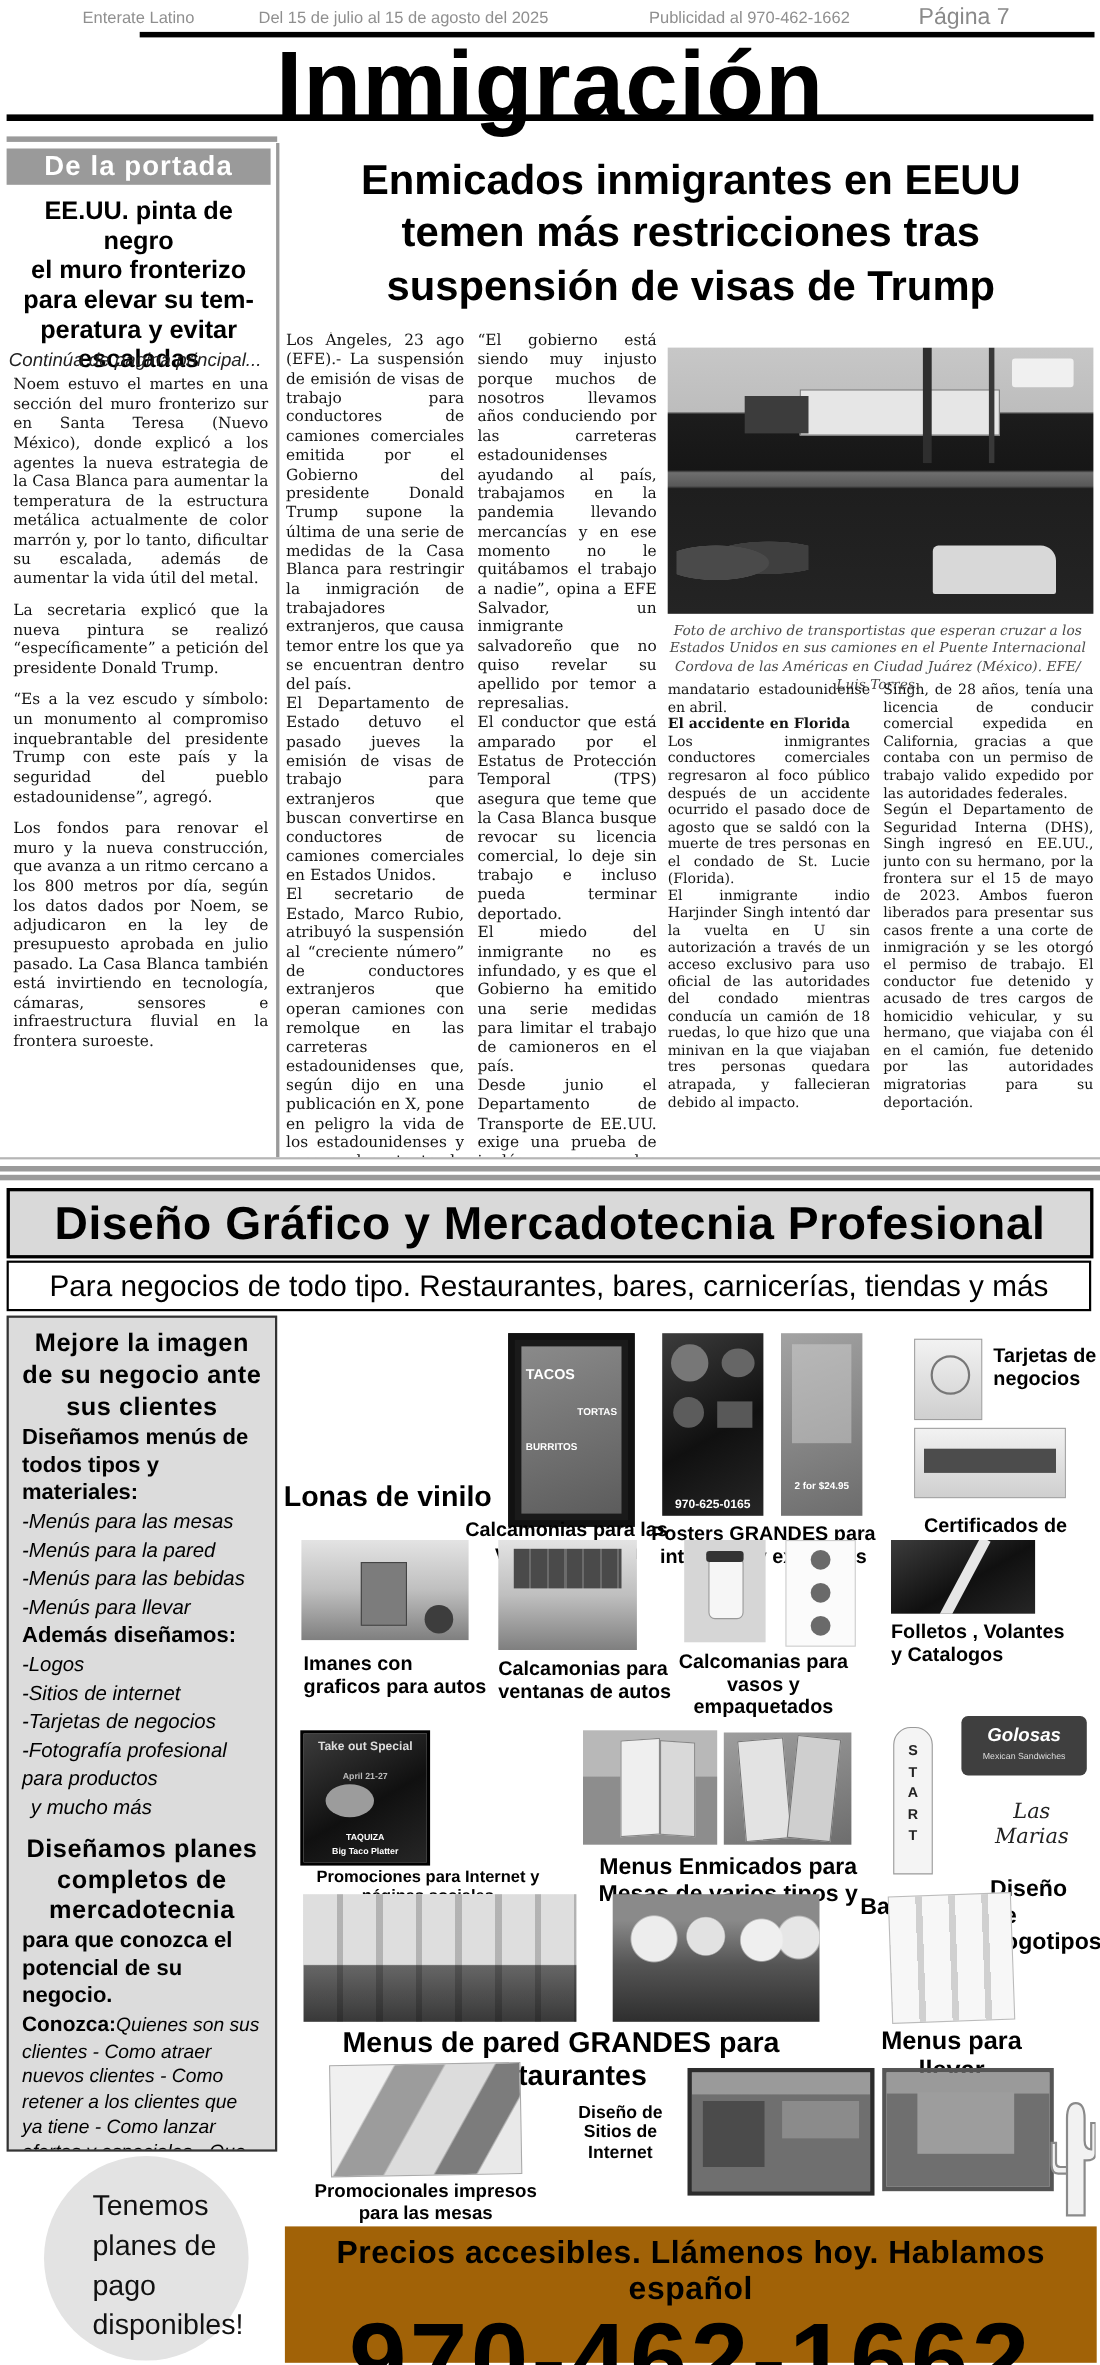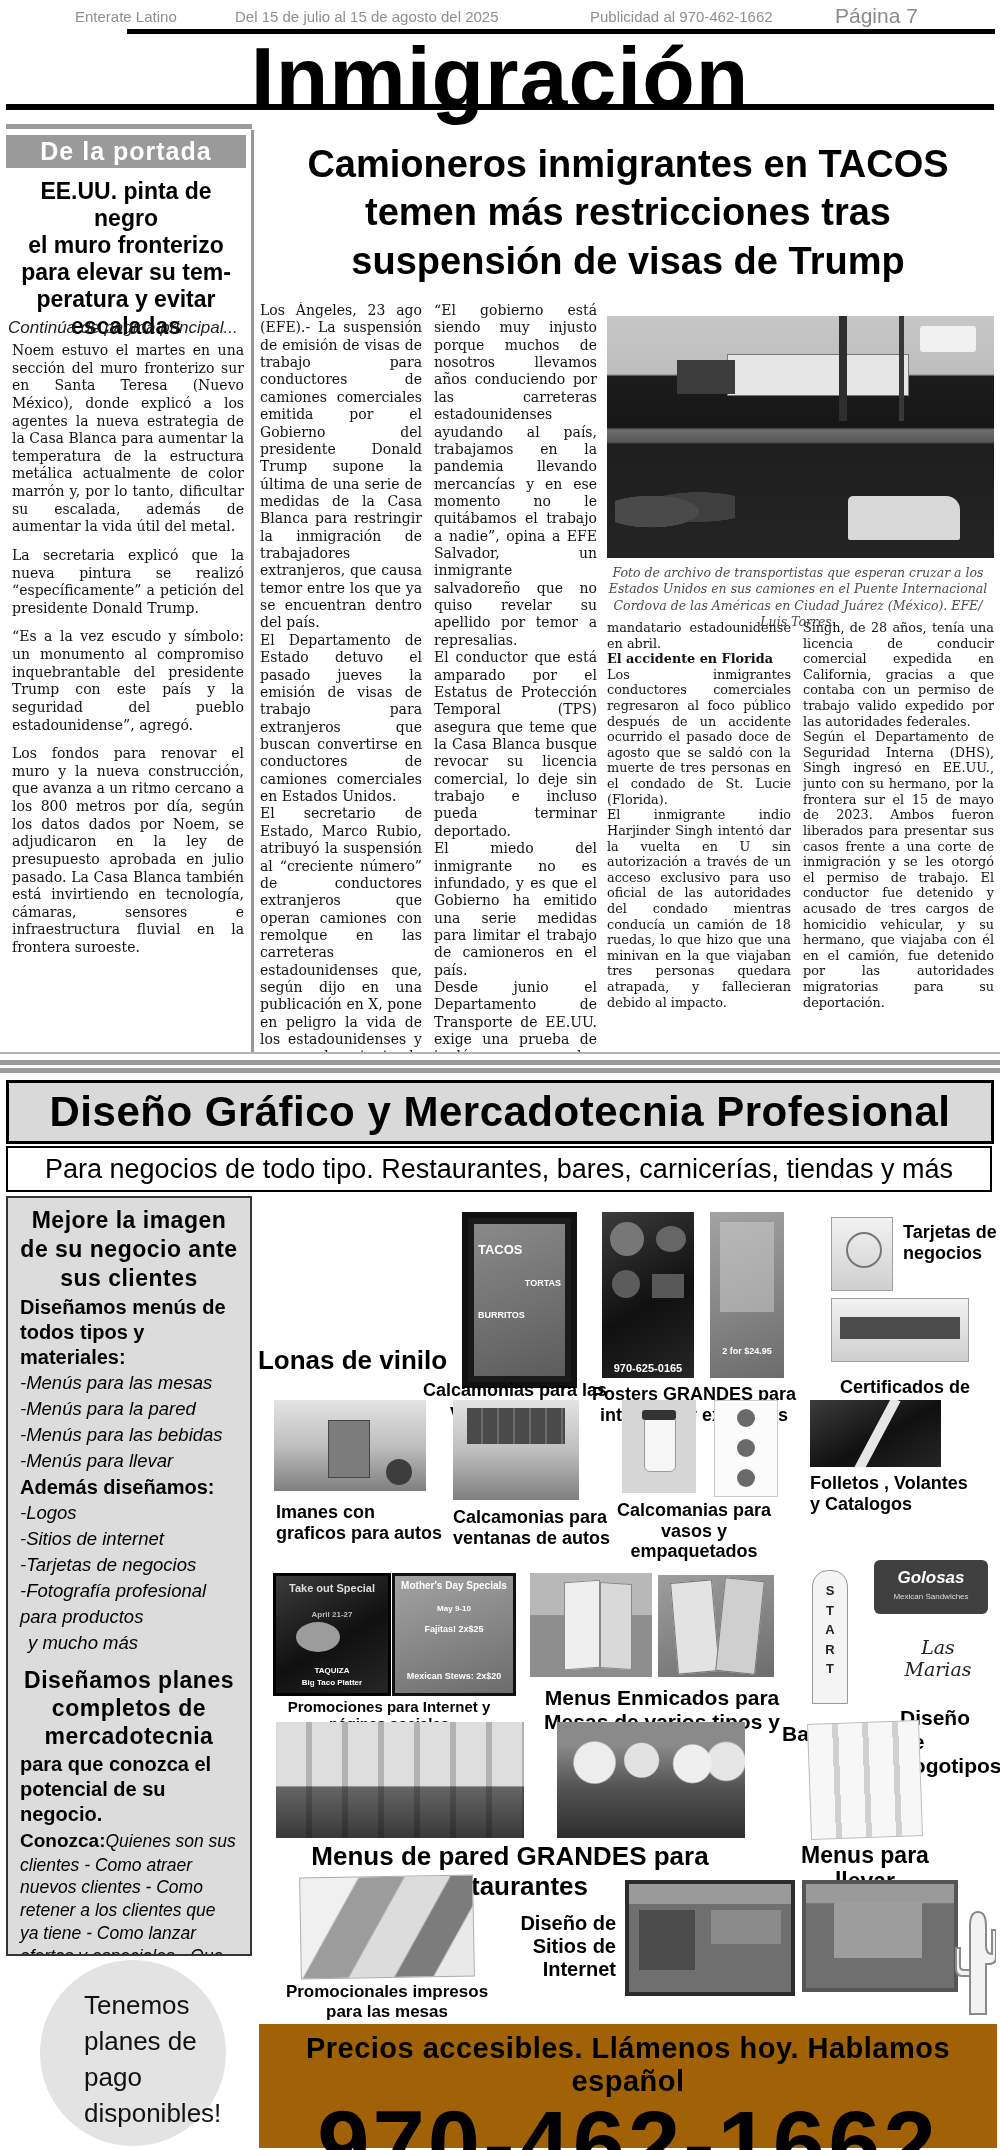--- a/index.html
+++ b/index.html
@@ -95,21 +95,21 @@
   <div class="abs serifbody" style="left:8px;top:342px;width:236px;height:710px;overflow:hidden;">
     <p>Noem estuvo el martes en una sección del muro fronterizo sur en Santa Teresa (Nuevo México), donde explicó a los agentes la nueva estrategia de la Casa Blanca para aumentar la temperatura de la estructura metálica actualmente de color marrón y, por lo tanto, dificultar su escalada, además de aumentar la vida útil del metal.</p>
     <p>La secretaria explicó que la nueva pintura se realizó “específicamente” a petición del presidente Donald Trump.</p>
     <p>“Es a la vez escudo y símbolo: un monumento al compromiso inquebrantable del presidente Trump con este país y la seguridad del pueblo estadounidense”, agregó.</p>
     <p>Los fondos para renovar el muro y la nueva construcción, que avanza a un ritmo cercano a los 800 metros por día, según los datos dados por Noem, se adjudicaron en la ley de presupuesto aprobada en julio pasado. La Casa Blanca también está invirtiendo en tecnología, cámaras, sensores e infraestructura fluvial en la frontera suroeste.</p>
   </div>
 
   <div class="abs rule-gray" style="left:251px;top:130px;width:3px;height:922px;"></div>
 
   <div class="abs art-hl" style="left:262px;top:140px;width:732px;">
-    <div>Camioneros inmigrantes en TACOS</div>
+    <div>Enmicados inmigrantes en EEUU</div>
     <div>temen más restricciones tras</div>
     <div>suspensión de visas de Trump</div>
   </div>
 
   <div class="abs artcol" style="left:260px;top:302px;width:162px;height:750px;">
     <p>Los Ángeles, 23 ago (EFE).- La suspensión de emisión de visas de trabajo para conductores de camiones comerciales emitida por el Gobierno del presidente Donald Trump supone la última de una serie de medidas de la Casa Blanca para restringir la inmigración de trabajadores extranjeros, que causa temor entre los que ya se encuentran dentro del país.</p>
     <p>El Departamento de Estado detuvo el pasado jueves la emisión de visas de trabajo para extranjeros que buscan convertirse en conductores de camiones comerciales en Estados Unidos.</p>
     <p>El secretario de Estado, Marco Rubio, atribuyó la suspensión al “creciente número” de conductores extranjeros que operan camiones con remolque en las carreteras estadounidenses que, según dijo en una publicación en X, pone en peligro la vida de los estadounidenses y socava el sustento de los camioneros nacidos en EEUU.</p>
   </div>
   <div class="abs artcol" style="left:434px;top:302px;width:163px;height:750px;">
@@ -234,26 +234,20 @@
   </div>
   <div class="abs plabel" style="left:810px;top:1473px;width:160px;font-size:18px;">Folletos , Volantes y Catalogos</div>
 
   <div class="pimg ph-dark" style="left:273px;top:1573px;width:112px;height:117px;border:3px solid #000;">
     <div class="ptxt" style="top:6px;font-size:11px;color:#ddd;">Take out Special</div>
     <div class="ptxt" style="top:34px;font-size:8px;color:#bbb;">April 21-27</div>
     <div style="position:absolute;top:46px;left:20px;width:44px;height:30px;border-radius:50%;background:#9c9c9c;"></div>
     <div class="ptxt" style="bottom:18px;font-size:8px;">TAQUIZA</div>
     <div class="ptxt" style="bottom:6px;font-size:8px;">Big Taco Platter</div>
   </div>
-  <div class="pimg ph-mid" style="left:392px;top:1573px;width:118px;height:117px;border:3px solid #111;">
-    <div class="ptxt" style="top:4px;font-size:10px;">Mother's Day Specials</div>
-    <div class="ptxt" style="top:28px;font-size:8px;">May 9-10</div>
-    <div class="ptxt" style="top:48px;font-size:9px;">Fajitas! 2x$25</div>
-    <div class="ptxt" style="bottom:12px;font-size:9px;">Mexican Stews: 2x$20</div>
-  </div>
   <div class="abs plabel" style="left:258px;top:1698px;width:262px;font-size:15px;text-align:center;">Promociones para Internet y páginas sociales</div>
 
   <div class="pimg" style="left:530px;top:1573px;width:122px;height:104px;background:linear-gradient(180deg,#b8b8b8 0 40%,#8d8d8d 41% 100%);">
     <div style="position:absolute;left:34px;top:8px;width:34px;height:86px;background:#efefef;border:1px solid #888;transform:skewY(-4deg);"></div>
     <div style="position:absolute;left:70px;top:10px;width:30px;height:84px;background:#d9d9d9;border:1px solid #888;transform:skewY(4deg);"></div>
   </div>
   <div class="pimg" style="left:658px;top:1575px;width:116px;height:102px;background:linear-gradient(160deg,#9e9e9e,#6d6d6d);">
     <div style="position:absolute;left:16px;top:6px;width:40px;height:90px;background:#e3e3e3;border:1px solid #777;transform:rotate(-5deg);"></div>
     <div style="position:absolute;left:62px;top:4px;width:38px;height:92px;background:#cfcfcf;border:1px solid #777;transform:rotate(6deg);"></div>
   </div>
@@ -279,21 +273,21 @@
   <div class="pimg menuwall" style="left:276px;top:1722px;width:248px;height:116px;"></div>
   <div class="pimg menuwall2" style="left:557px;top:1722px;width:188px;height:116px;"></div>
   <div class="abs plabel" style="left:280px;top:1842px;width:460px;font-size:26px;text-align:center;">Menus de pared GRANDES para restaurantes</div>
 
   <div class="pimg stripmenu" style="left:809px;top:1722px;width:110px;height:114px;"></div>
   <div class="abs plabel" style="left:800px;top:1842px;width:130px;font-size:23px;text-align:center;">Menus para llevar</div>
 
   <div class="pimg pile" style="left:300px;top:1876px;width:172px;height:100px;"></div>
   <div class="abs plabel" style="left:282px;top:1982px;width:210px;font-size:17px;text-align:center;">Promocionales impresos para las mesas</div>
 
-  <div class="abs plabel" style="left:512px;top:1912px;width:104px;font-size:20px;text-align:right;">Diseño de Sitios de Internet</div>
+  <div class="abs plabel" style="left:512px;top:1912px;width:104px;font-size:16px;text-align:center;">Diseño de Sitios de Internet</div>
   <div class="pimg website" style="left:625px;top:1880px;width:162px;height:108px;">
     <div style="position:absolute;left:10px;top:26px;width:56px;height:60px;background:#4b4b4b;"></div>
     <div style="position:absolute;right:10px;top:26px;width:70px;height:34px;background:#8b8b8b;"></div>
   </div>
   <div class="pimg website" style="left:802px;top:1880px;width:148px;height:104px;border-color:#555;">
     <div style="position:absolute;left:28px;top:18px;width:88px;height:56px;background:#9d9d9d;"></div>
   </div>
   <svg class="abs" style="left:952px;top:1896px;" width="44" height="120" viewBox="0 0 44 120">
     <path d="M18 118 L18 30 Q18 16 26 16 Q34 16 34 30 L34 50 Q34 58 40 58 L40 34 L44 34 L44 62 Q44 68 36 68 L34 68 L34 118 Z M18 80 L10 80 Q4 80 4 72 L4 52 L8 52 L8 70 Q8 74 12 74 L18 74 Z" fill="#f2f2f2" stroke="#8a8a8a" stroke-width="2"></path>
   </svg>

